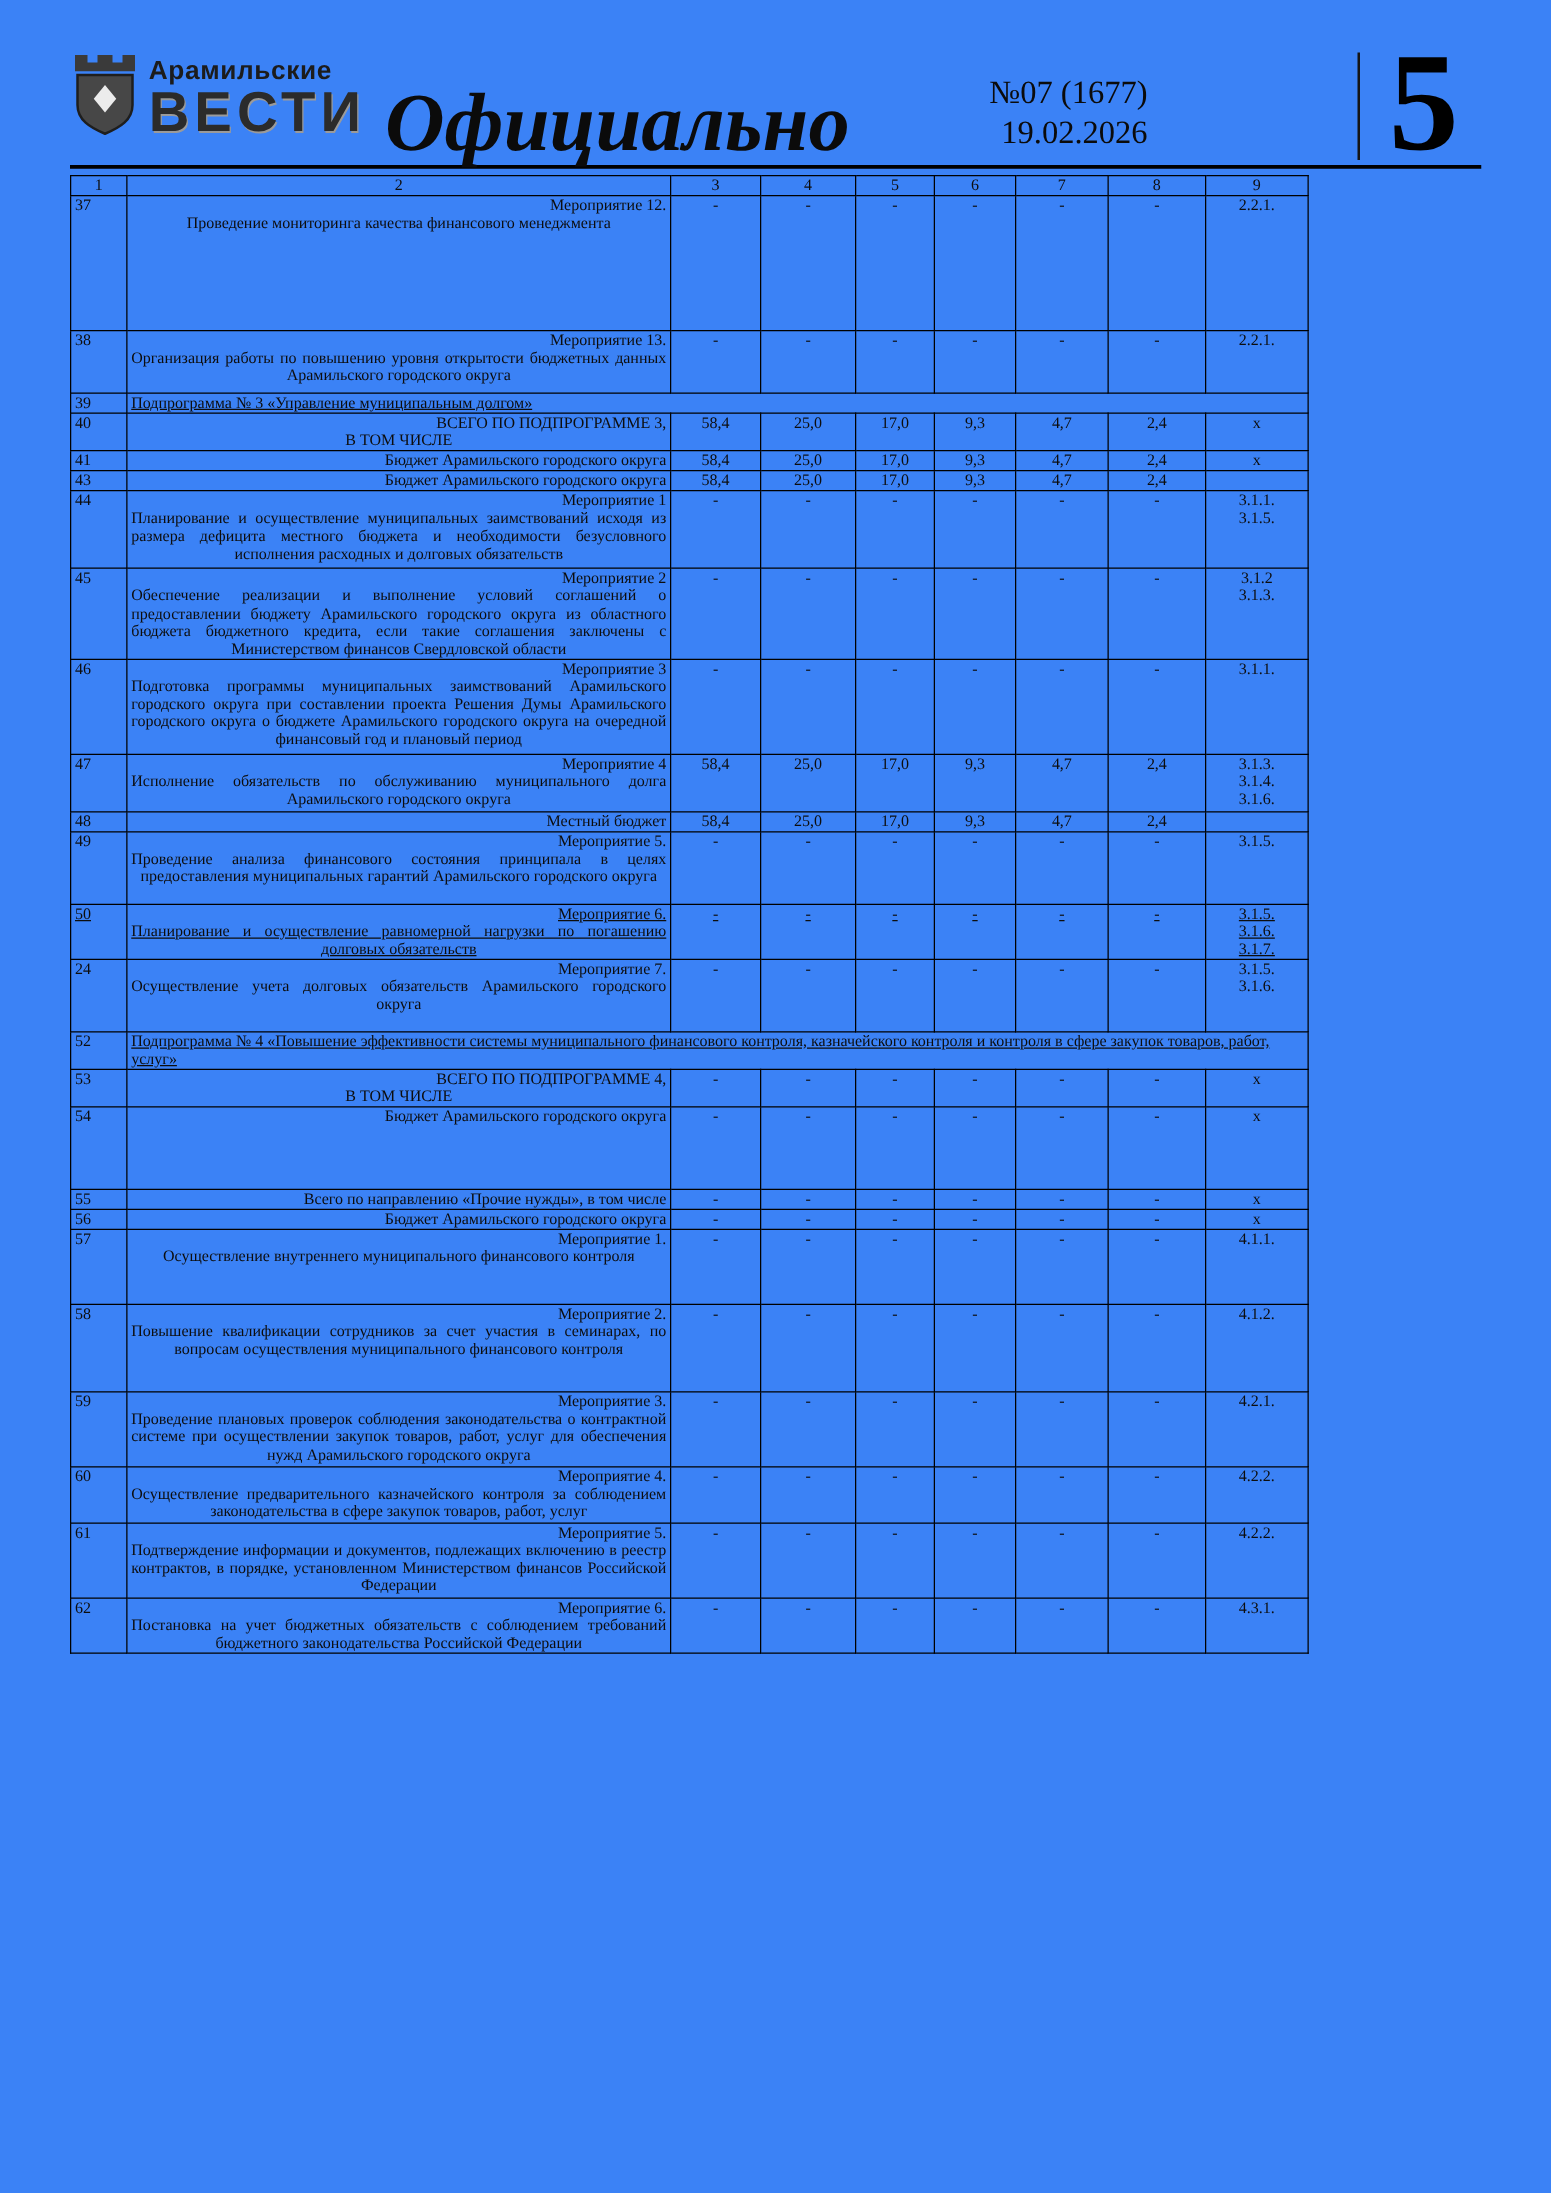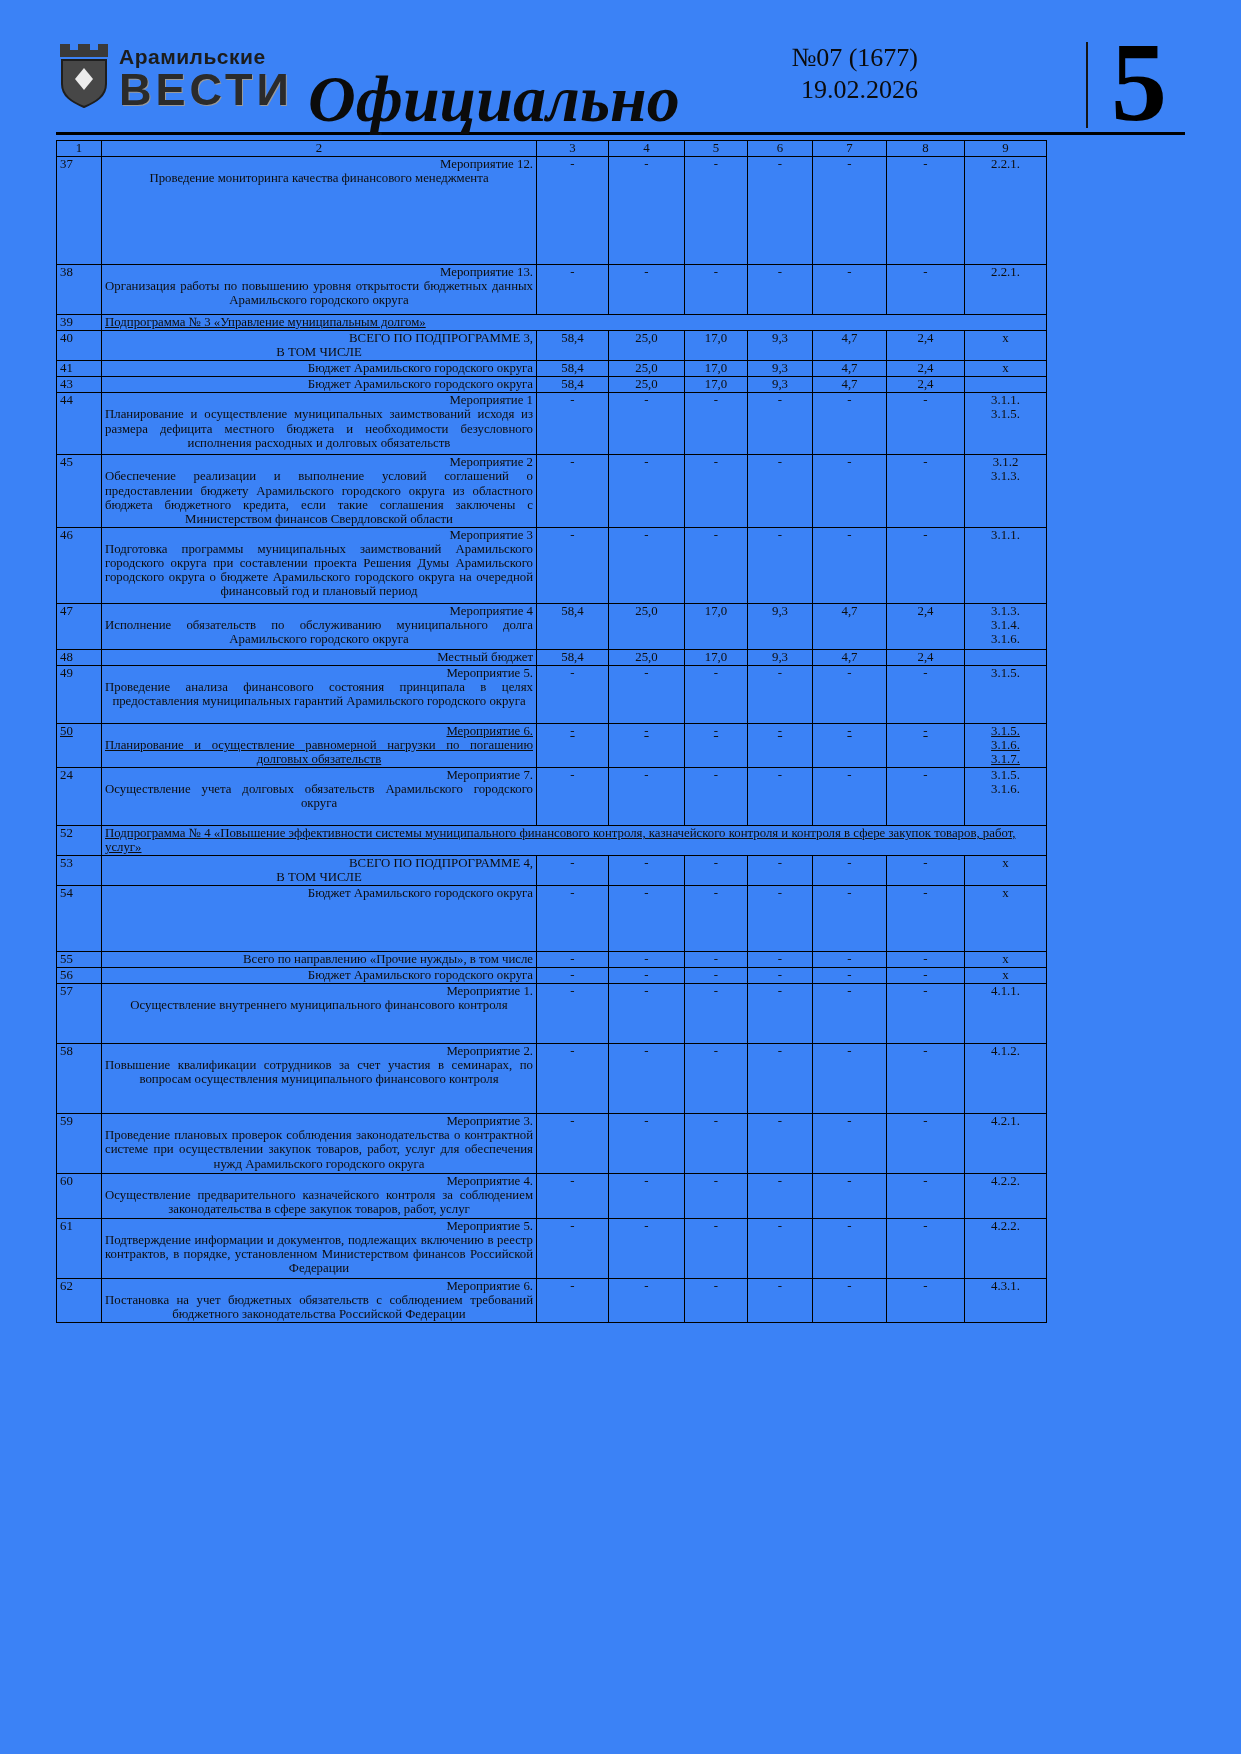--- a/index.html
+++ b/index.html
@@ -22,21 +22,21 @@
     font-family:"Liberation Sans", sans-serif; font-weight:bold;
     font-size:45px; line-height:.95; letter-spacing:4px; color:#2b2b2b;
     text-shadow:1px 1px 0 #9a9a9a;
   }
   .section-title {
     position:absolute; left:252px; top:24px;
     font-family:"Liberation Serif", serif; font-style:italic; font-weight:bold;
     font-size:66px; line-height:1; color:#0b0b0b;
   }
   .issue {
-    position:absolute; left:688px; top:0; width:174px; text-align:right;
+    position:absolute; left:688px; top:16px; width:174px; text-align:right;
     font-size:26px; line-height:1.22; color:#0b0b0b;
   }
   .mast-divider { position:absolute; left:1030px; top:0; width:2px; height:86px; background:#151515; }
   .page-num {
     position:absolute; right:18px; top:-16px;
     font-family:"Liberation Serif", serif; font-weight:bold;
     font-size:112px; line-height:1; color:#000;
   }
   .mast-rule { height:3px; background:#000; margin-top:2px; width:1129px; }
 

